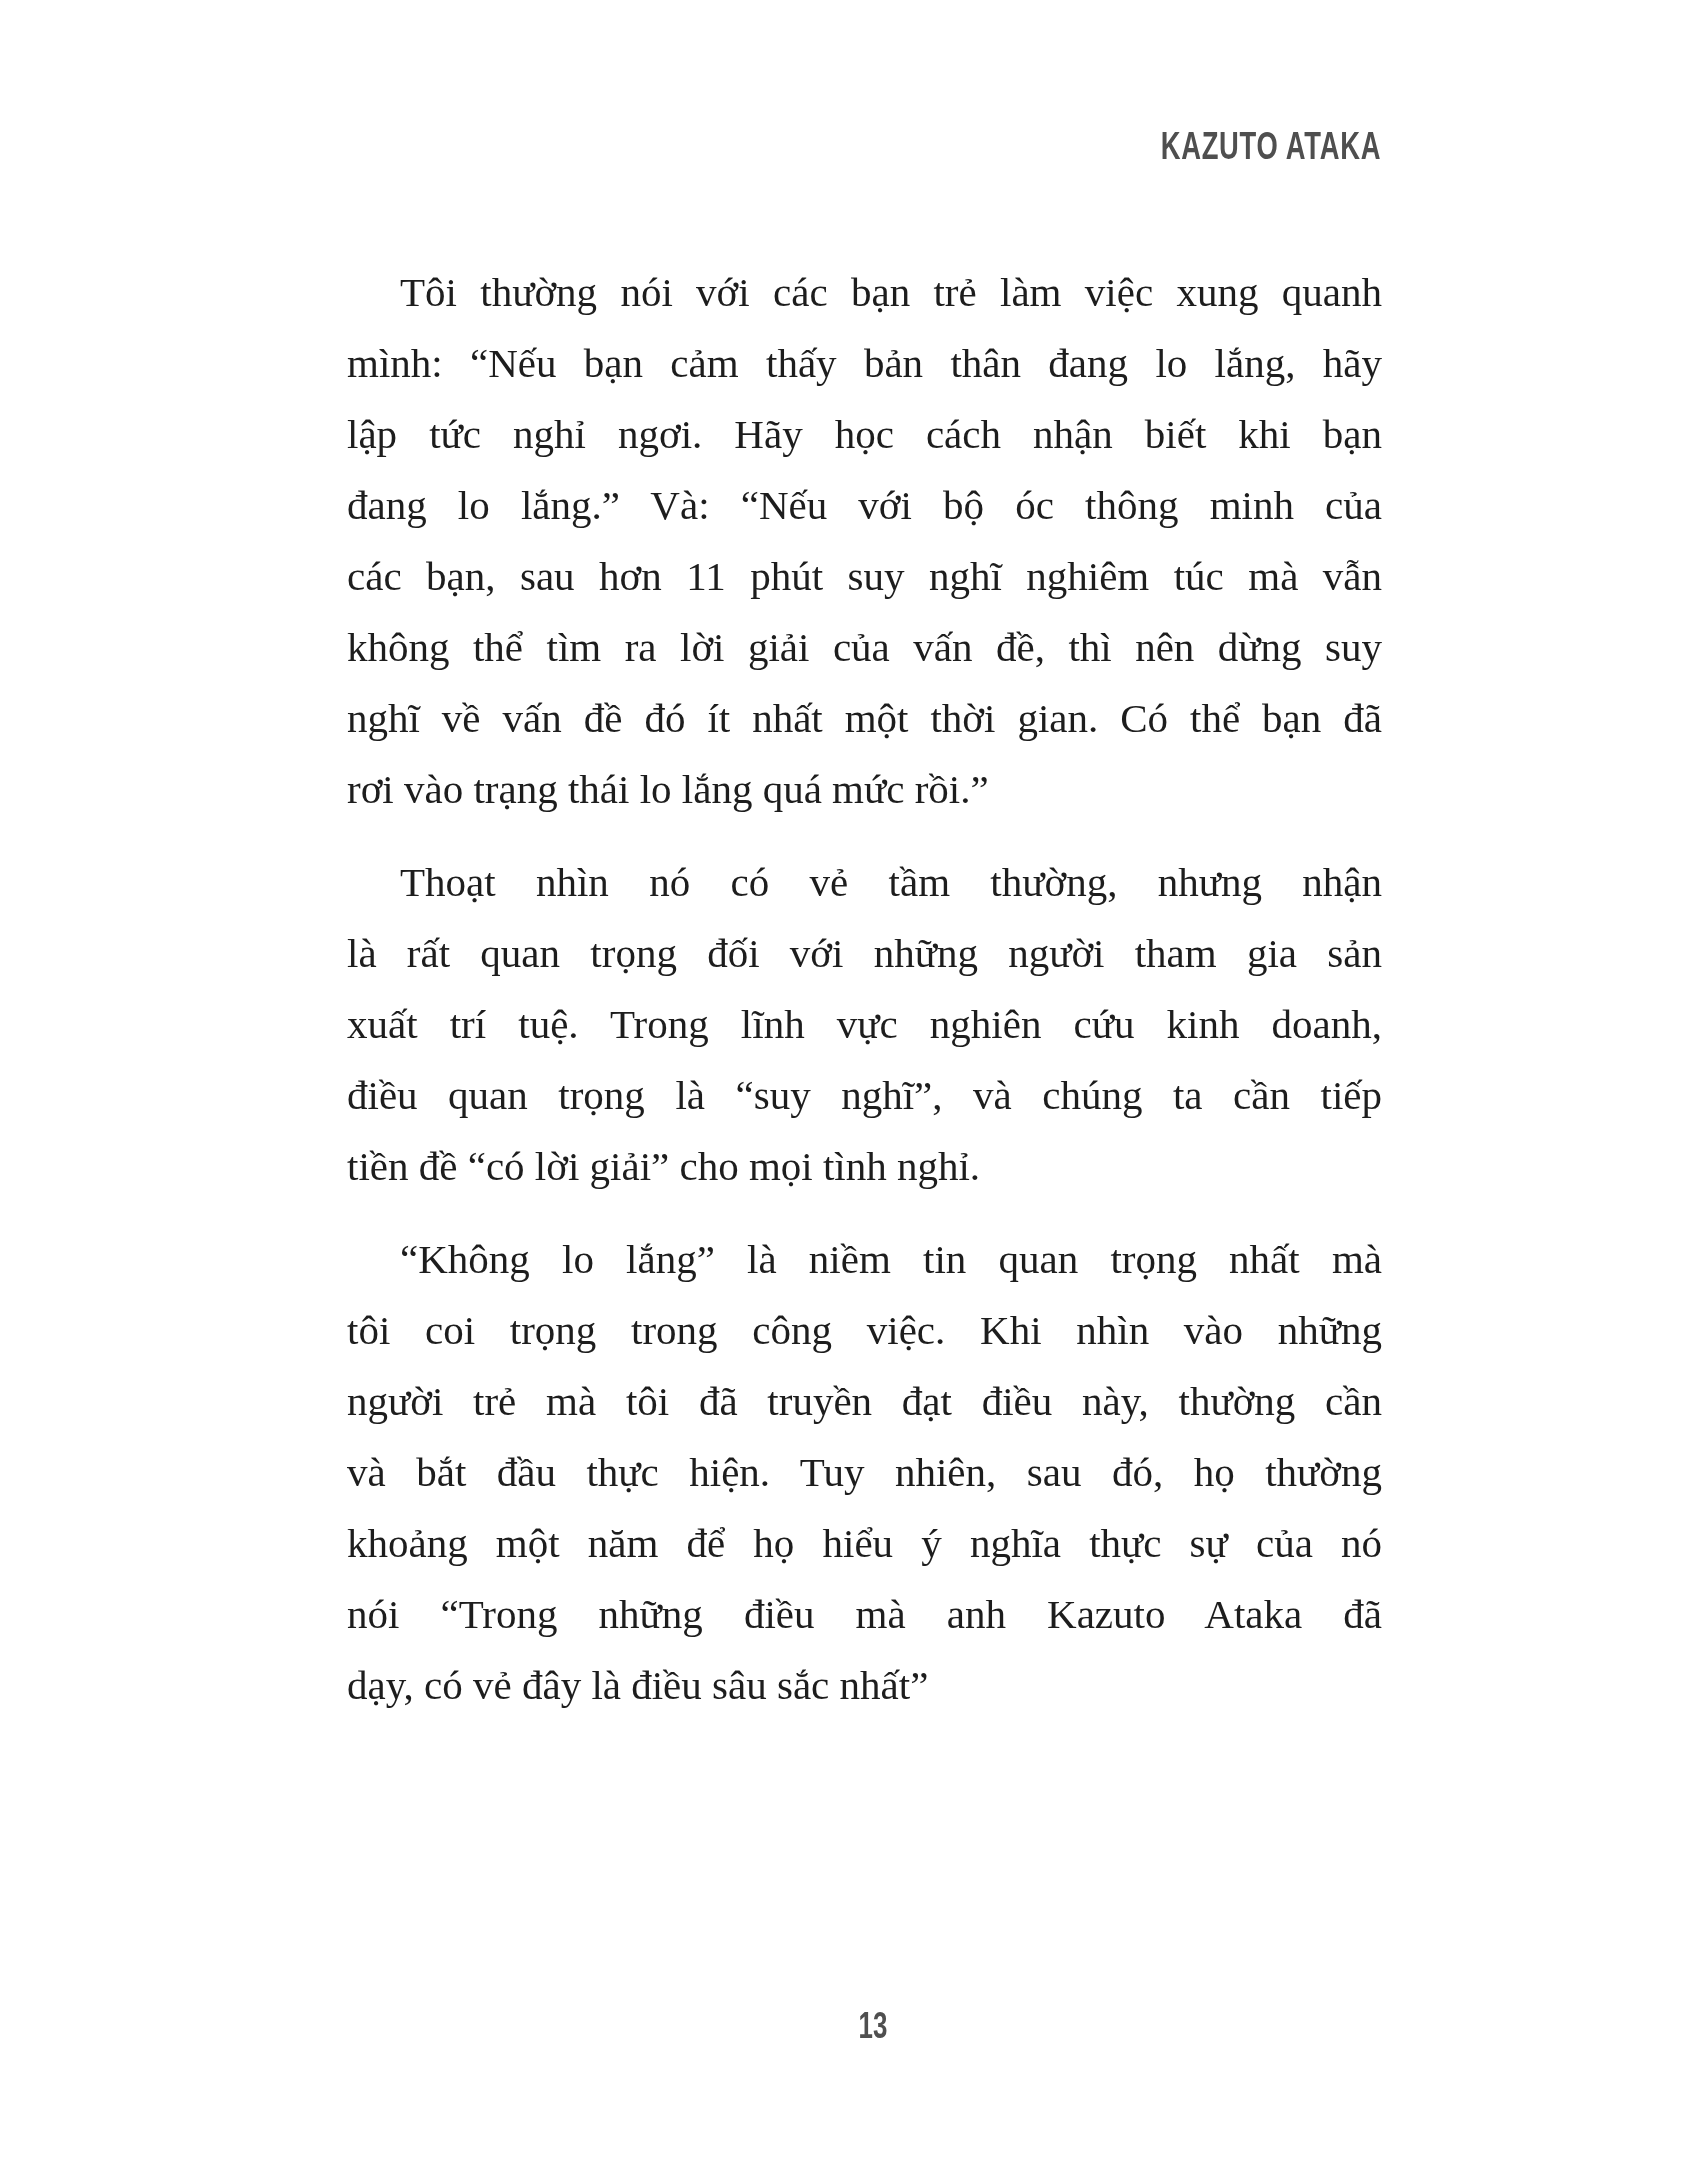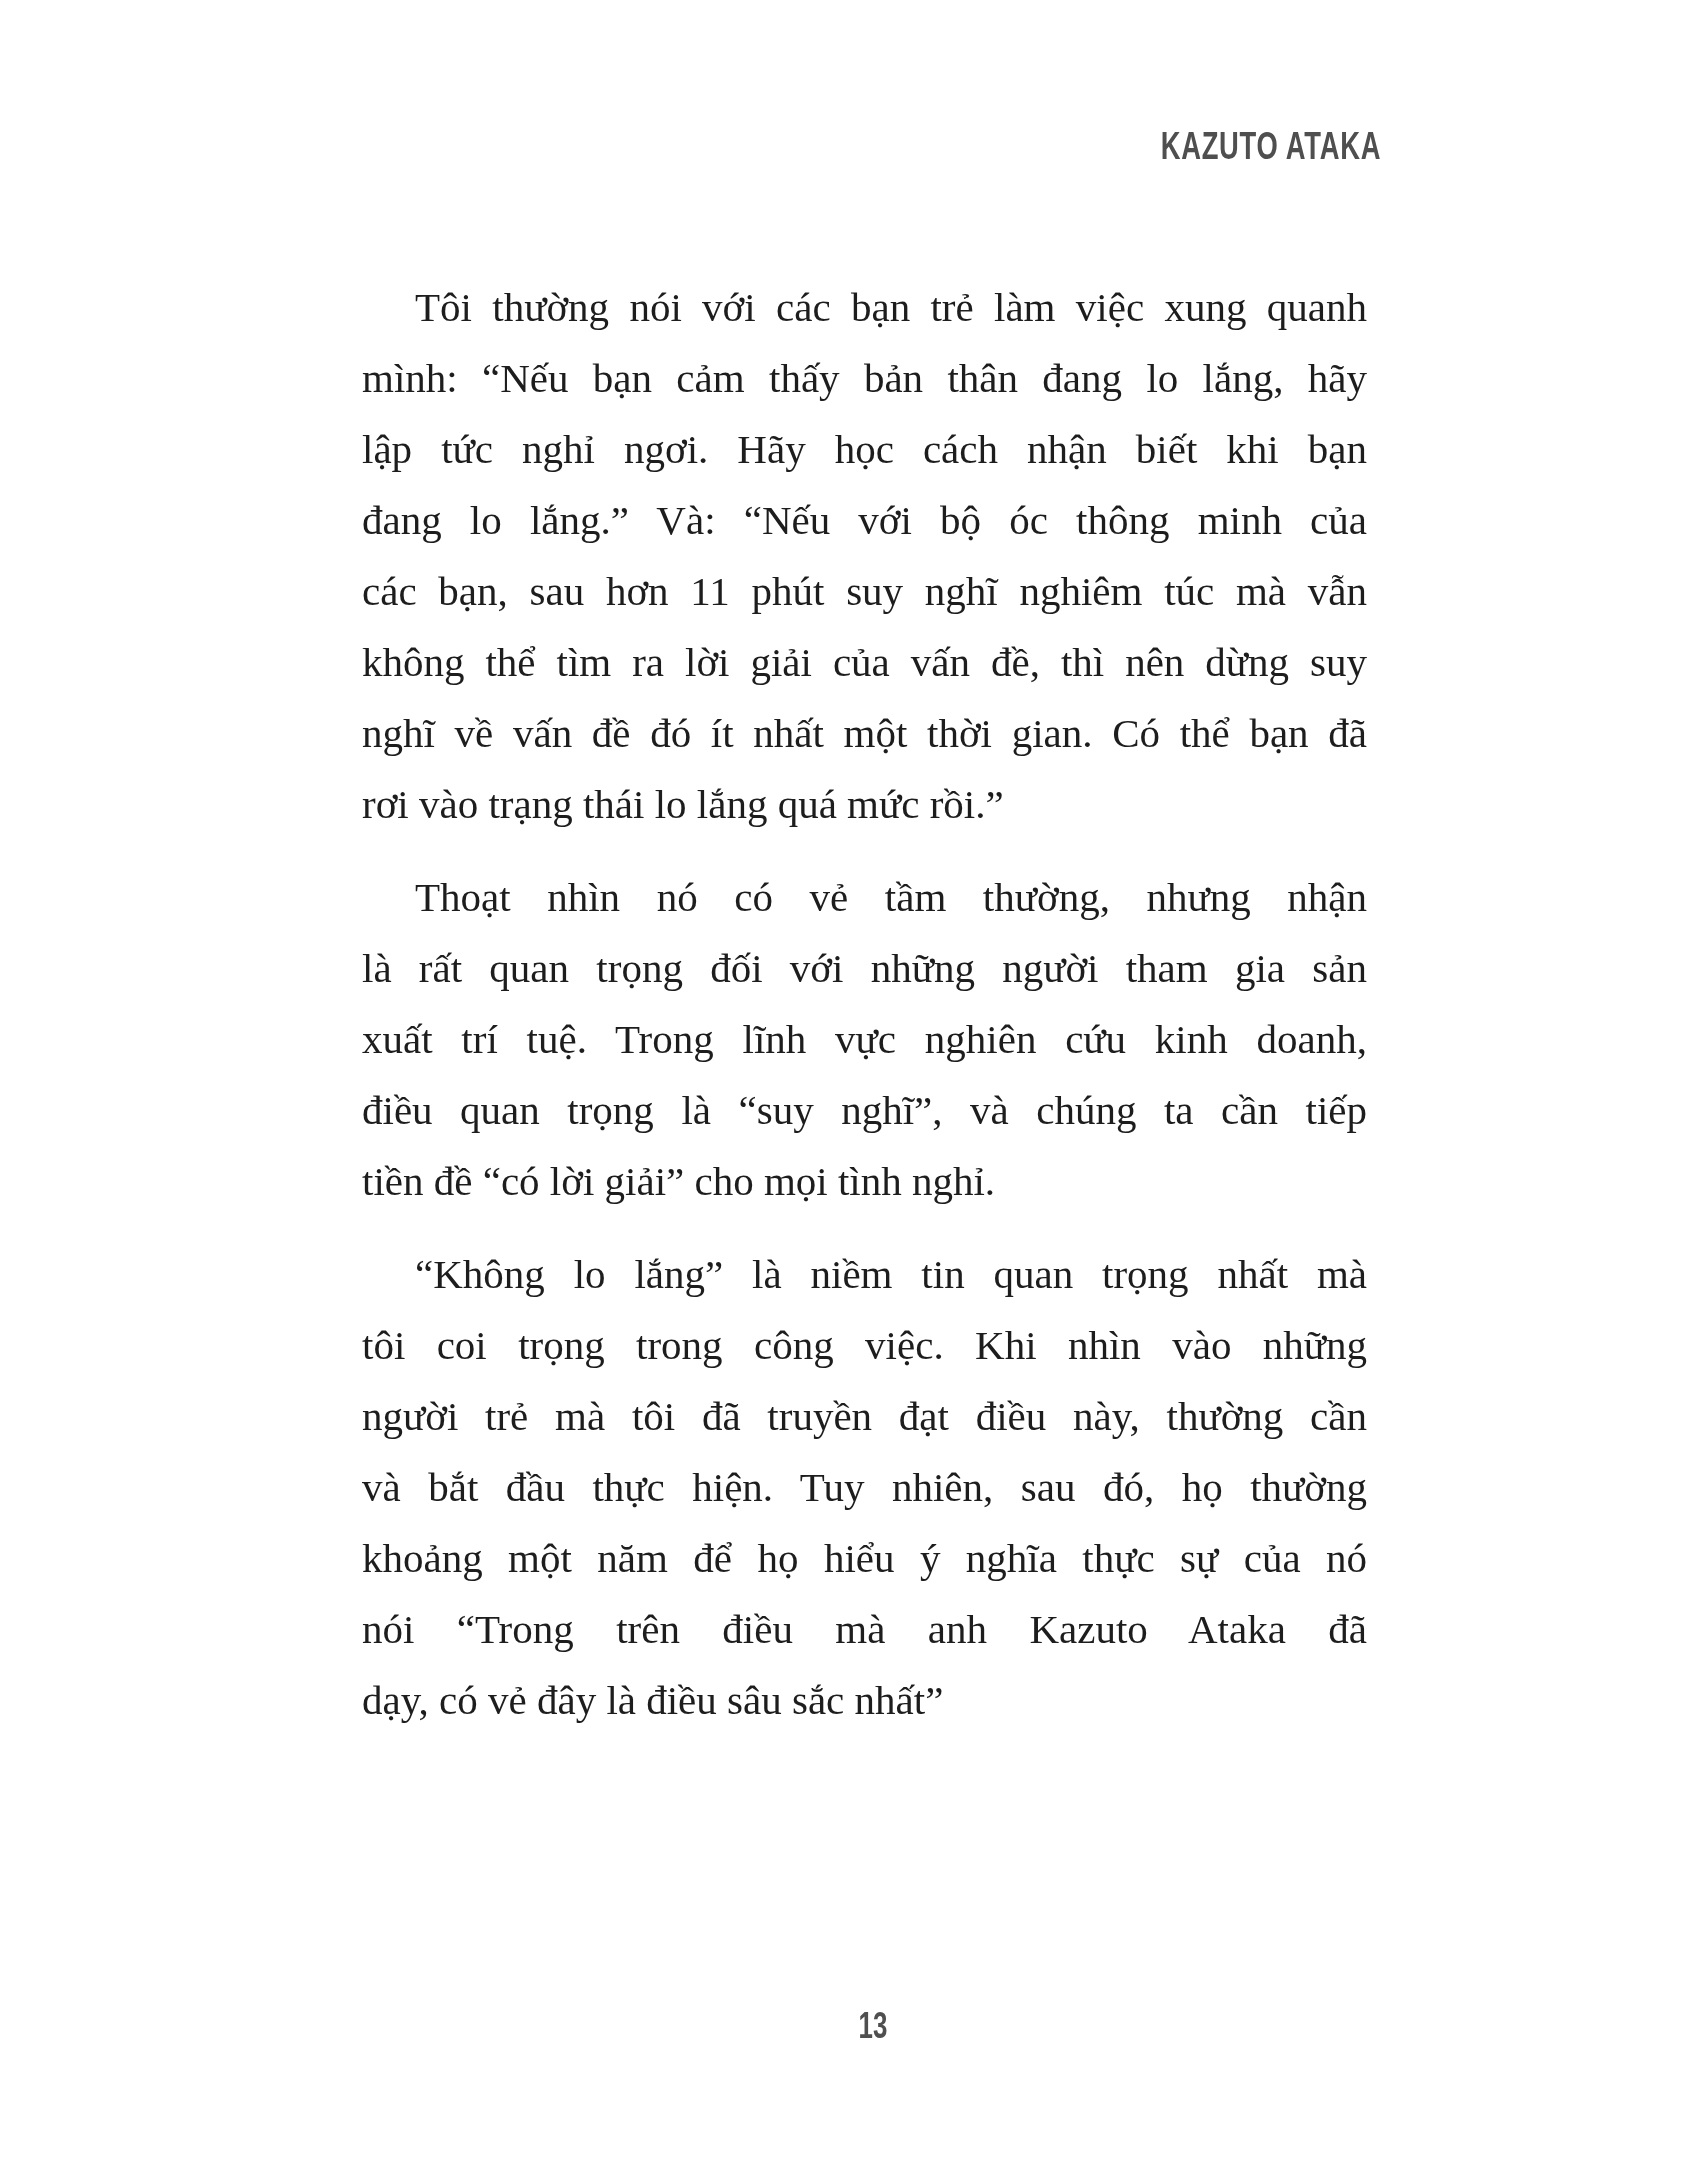--- a/index.html
+++ b/index.html
@@ -35,21 +35,21 @@
   .running-header .condense { transform-origin: right center; }
   .body-text {
     position: absolute;
     left: 347px;
     top: 257px;
     width: 1035px;
     color: #1d1d1d;
     font-size: 41px;
     line-height: 71px;
   }
-  .para { margin: 15px; padding: 0; }
+  .para { margin: 0; padding: 0; }
   .para + .para { margin-top: 22px; }
   .line {
     text-align: justify;
     text-align-last: justify;
     white-space: normal;
   }
   .line.first { text-indent: 53px; }
   .line.last { text-align-last: left; }
   .folio {
     position: absolute;
@@ -92,21 +92,21 @@
         <div class="line">xuất trí tuệ. Trong lĩnh vực nghiên cứu kinh doanh,</div>
         <div class="line">điều quan trọng là “suy nghĩ”, và chúng ta cần tiếp</div>
         <div class="line last">tiền đề “có lời giải” cho mọi tình nghỉ.</div>
       </div>
       <div class="para">
         <div class="line first">“Không lo lắng” là niềm tin quan trọng nhất mà</div>
         <div class="line">tôi coi trọng trong công việc. Khi nhìn vào những</div>
         <div class="line">người trẻ mà tôi đã truyền đạt điều này, thường cần</div>
         <div class="line">và bắt đầu thực hiện. Tuy nhiên, sau đó, họ thường</div>
         <div class="line">khoảng một năm để họ hiểu ý nghĩa thực sự của nó</div>
-        <div class="line">nói “Trong trên điều mà anh Kazuto Ataka đã</div>
+        <div class="line">nói “Trong những điều mà anh Kazuto Ataka đã</div>
         <div class="line last">dạy, có vẻ đây là điều sâu sắc nhất”</div>
       </div>
     </div>
 
   <div class="folio">
     <span class="condense">13</span>
   </div>
 
 </div>
 

